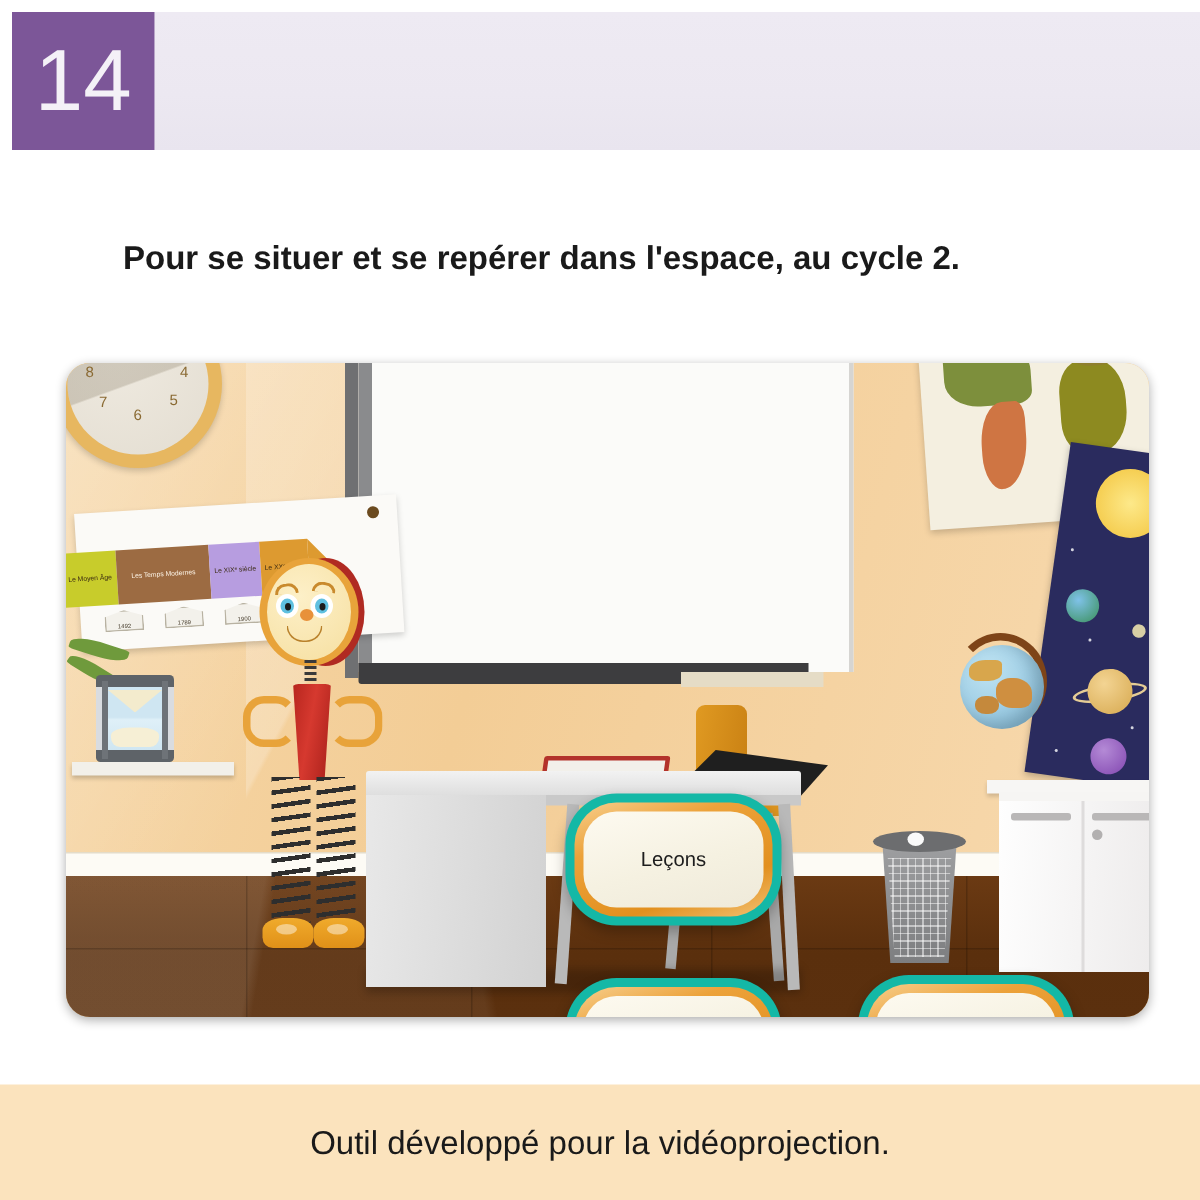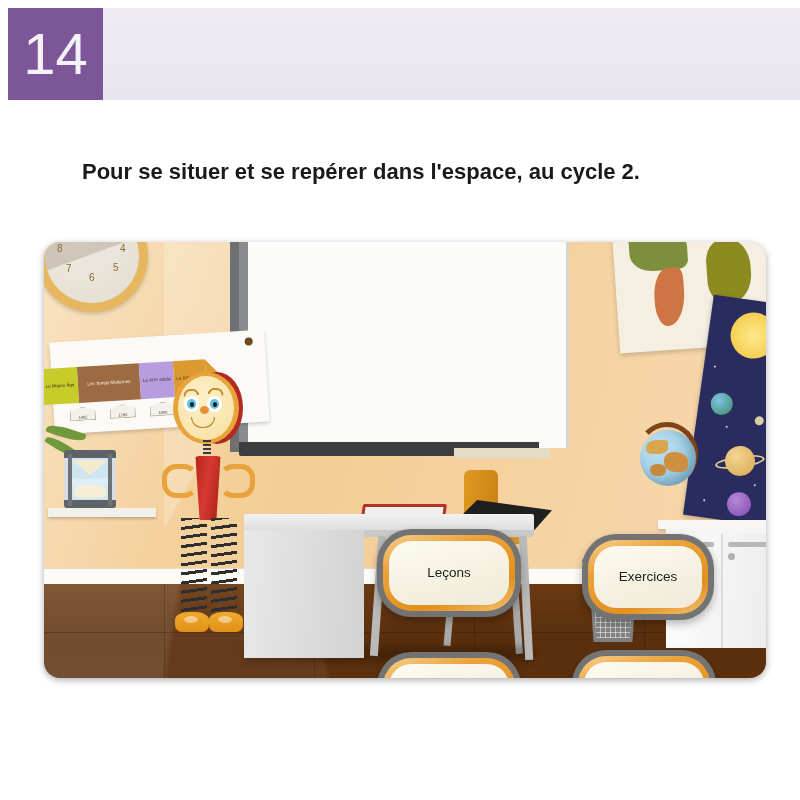--- a/index.html
+++ b/index.html
@@ -332,21 +332,21 @@
   .cab-handle { position: absolute; height: 5px; background: #b9b7b7; border-radius: 2px; }
   .cab-knob { position: absolute; width: 7px; height: 7px; border-radius: 50%; background: #b2b0b0; }
   .cab-shelf-top {
     position: absolute; left: 614px; top: 278px; width: 128px; height: 9px;
     background: #f7f6f4; box-shadow: 0 2px 3px rgba(0,0,0,0.16);
   }
 
   
   .menu-btn {
     position: absolute;
-    background: #737373;
+    background: #14b8a6;
     border-radius: 34px;
     padding: 6px;
     box-shadow: 0 4px 9px rgba(0,0,0,0.28);
   }
   .menu-btn > .ring {
     background: linear-gradient(160deg,#f7cf8e 0%, #eca23a 30%, #e2901f 72%, #f3c274 100%);
     border-radius: 28px;
     padding: 6px;
     height: 100%;
   }
@@ -523,34 +523,32 @@
       <div class="m-foot" style="left:26px;"></div>
       <div class="m-foot" style="left:60px;"></div>
     </div>
 
     <div class="menu-btn" id="btn-lecons">
       <div class="ring">
         <div class="face lbl">Leçons</div>
       </div>
     </div>
 
-    <div class="menu-btn" id="btn-exercices">
-      <div class="ring">
-        <div class="face lbl">Exercices</div>
-      </div>
-    </div>
 
     <div class="menu-btn" id="btn-evaluations">
       <div class="ring">
         <div class="face lbl">Évaluations</div>
       </div>
     </div>
 
     <div class="menu-btn" id="btn-biblio">
       <div class="ring">
         <div class="face lbl-sm">Bibliothèque de médias</div>
       </div>
     </div>
 
   </div>
 
+  <div id="footer-band">
+    <span id="footer-text">Outil développé pour la vidéoprojection.</span>
+  </div>
 
 </div>
 
 </body></html>

